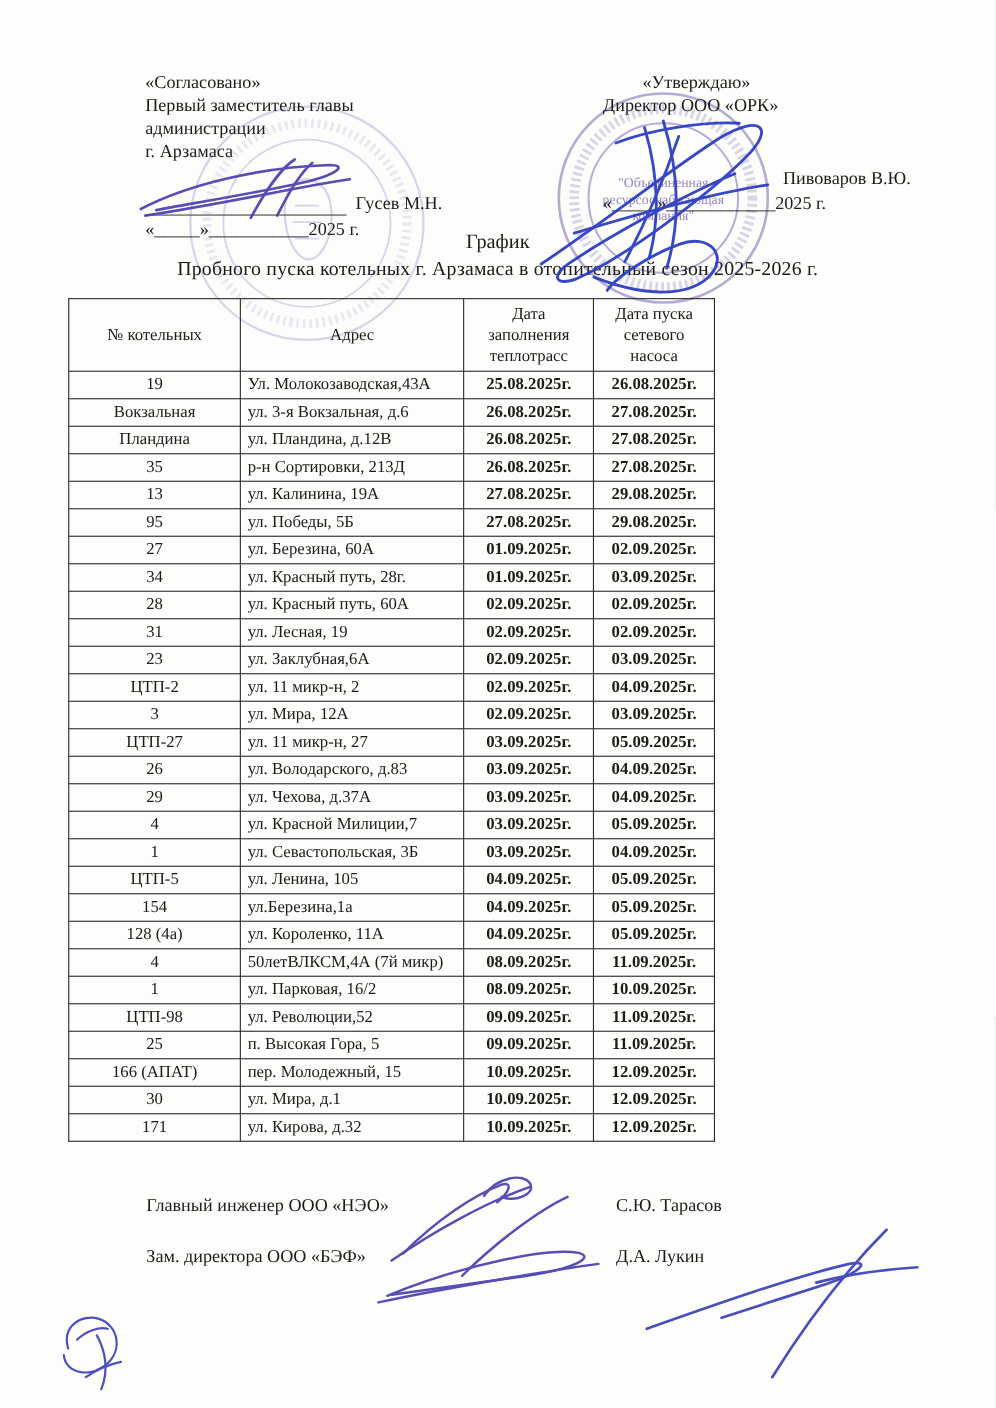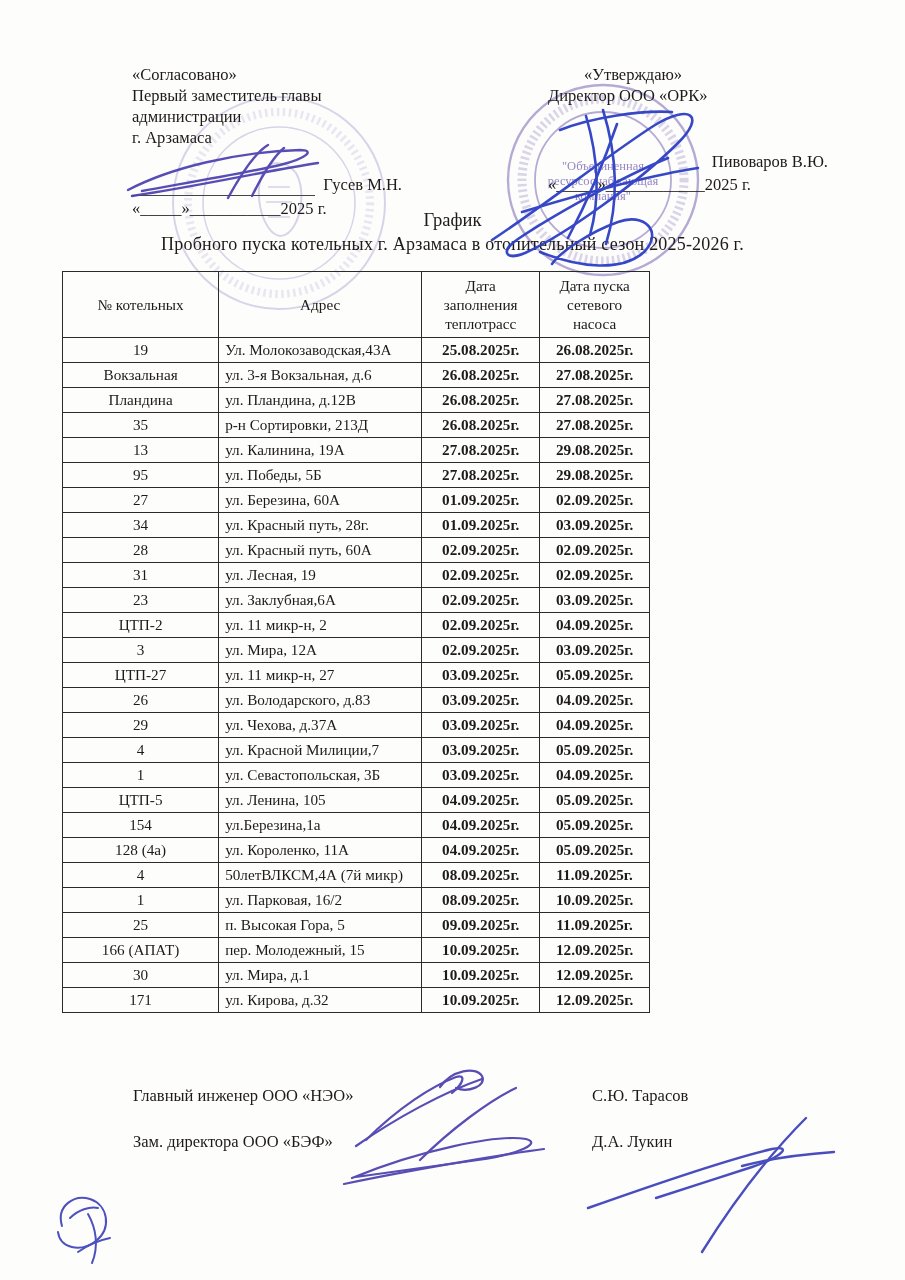--- a/index.html
+++ b/index.html
@@ -38,21 +38,21 @@
     padding:3px 6px;
     vertical-align:middle;
   }
   table.sched th{font-weight:normal;text-align:center;padding:4px 6px;line-height:1.25;}
   td.c0{width:26.6%;text-align:center;font-weight:normal;}
   td.c1{width:34.6%;text-align:left;padding-left:10px;}
   td.c2{width:20.1%;text-align:center;font-weight:bold;}
   td.c3{width:18.7%;text-align:center;font-weight:bold;}
   
   .footer{position:absolute;left:133px;top:1086px;width:640px;font-size:16.5px;}
-  .frow{display:flex;margin-bottom:26px;gap:32px;}
+  .frow{display:flex;margin-bottom:26px;}
   .frow .flabel{width:427px;}
   .frow .fname{white-space:nowrap;}
   
   .overlay{position:absolute;top:0;left:0;pointer-events:none;}
   .stamp-txt{font-family:"Liberation Serif",serif;}
 </style>
 </head>
 <body>
 
 <div class="page">
@@ -252,20 +252,26 @@
           <td class="c2">08.09.2025г.</td>
           <td class="c3">11.09.2025г.</td>
         </tr>
         <tr>
           <td class="c0">1</td>
           <td class="c1">ул. Парковая, 16/2</td>
           <td class="c2">08.09.2025г.</td>
           <td class="c3">10.09.2025г.</td>
         </tr>
         <tr>
+          <td class="c0">ЦТП-98</td>
+          <td class="c1">ул. Революции,52</td>
+          <td class="c2">09.09.2025г.</td>
+          <td class="c3">11.09.2025г.</td>
+        </tr>
+        <tr>
           <td class="c0">25</td>
           <td class="c1">п. Высокая Гора, 5</td>
           <td class="c2">09.09.2025г.</td>
           <td class="c3">11.09.2025г.</td>
         </tr>
         <tr>
           <td class="c0">166 (АПАТ)</td>
           <td class="c1">пер. Молодежный, 15</td>
           <td class="c2">10.09.2025г.</td>
           <td class="c3">12.09.2025г.</td>

